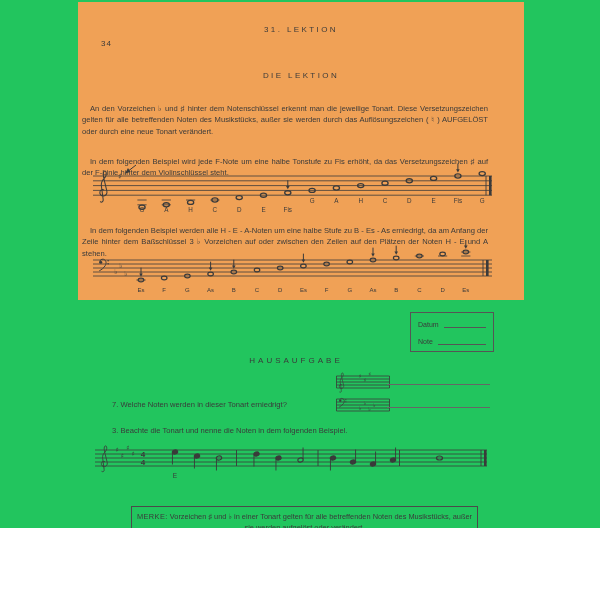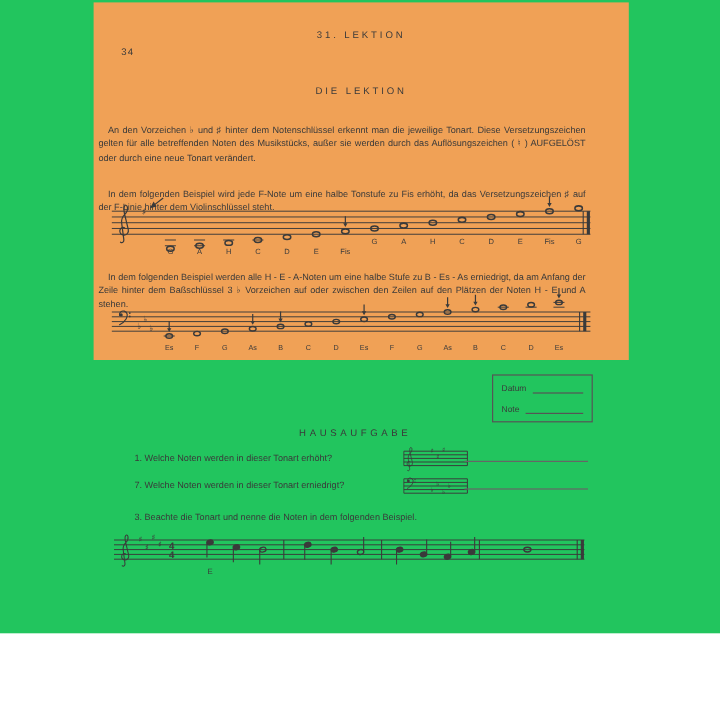--- a/index.html
+++ b/index.html
@@ -178,21 +178,20 @@
     <div class="datumrow">
       <span>Datum</span>
       <span class="blank"></span>
     </div>
     <div class="datumrow">
       <span>Note</span>
       <span class="blank"></span>
     </div>
   </div>
 
-  <div class="abs qtext" style="top:377px;">1. Welche Noten werden in dieser Tonart erhöht?</div>
   <div class="staffbox" id="q1-staff" style="left:336px;top:371px;width:54px;height:24px;">
       <svg width="54" height="24" viewBox="0 0 54 24">
         <line x1="0.5" y1="5" x2="53.5" y2="5" stroke="#3a3a3a" stroke-width="0.8"></line>
         <line x1="0.5" y1="8" x2="53.5" y2="8" stroke="#3a3a3a" stroke-width="0.8"></line>
         <line x1="0.5" y1="11" x2="53.5" y2="11" stroke="#3a3a3a" stroke-width="0.8"></line>
         <line x1="0.5" y1="14" x2="53.5" y2="14" stroke="#3a3a3a" stroke-width="0.8"></line>
         <line x1="0.5" y1="17" x2="53.5" y2="17" stroke="#3a3a3a" stroke-width="0.8"></line>
         <line x1="0.5" y1="5" x2="0.5" y2="17" stroke="#3a3a3a" stroke-width="0.8"></line>
         <line x1="53.5" y1="5" x2="53.5" y2="17" stroke="#3a3a3a" stroke-width="0.8"></line>
         <g transform="translate(1.5,0.7142857142857144) scale(0.42857142857142855)">
@@ -270,15 +269,19 @@
         <line x1="260.55" y1="21.2" x2="260.55" y2="9.5" stroke="#3a3a3a" stroke-width="0.9"></line>
         <ellipse cx="278" cy="24" rx="2.7" ry="2" transform="rotate(-14 278 24)" fill="#3a3a3a" stroke="#3a3a3a" stroke-width="1.1"></ellipse>
         <line x1="280.55" y1="23.2" x2="280.55" y2="11.5" stroke="#3a3a3a" stroke-width="0.9"></line>
         <ellipse cx="298" cy="20" rx="2.7" ry="2" transform="rotate(-14 298 20)" fill="#3a3a3a" stroke="#3a3a3a" stroke-width="1.1"></ellipse>
         <line x1="300.55" y1="19.2" x2="300.55" y2="7.5" stroke="#3a3a3a" stroke-width="0.9"></line>
         <line x1="304.5" y1="10" x2="304.5" y2="26" stroke="#3a3a3a" stroke-width="0.9"></line>
         <ellipse cx="344.5" cy="18" rx="3" ry="2" fill="none" stroke="#3a3a3a" stroke-width="1.2"></ellipse>
       </svg>
     </div>
 
+  <div class="abs merkebox">
+    <span style="letter-spacing:0.4px">MERKE:</span>
+    <span>Vorzeichen ♯ und ♭ in einer Tonart gelten für alle betreffenden Noten des Musikstücks, außer sie werden aufgelöst oder verändert.</span>
+  </div>
 
   <div class="abs footer">L-174G</div>
 </div>
 
 </body></html>

